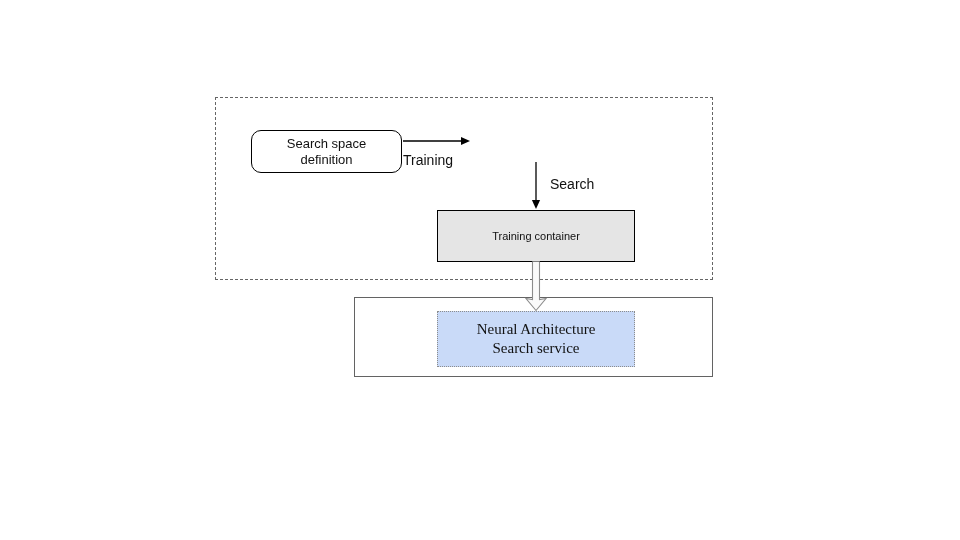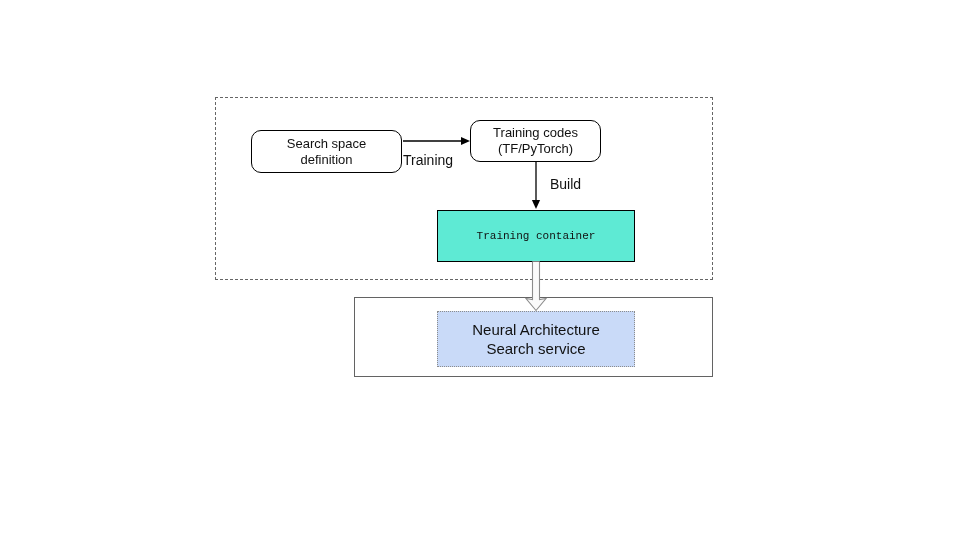--- a/index.html
+++ b/index.html
@@ -63,20 +63,21 @@
     border: 1px solid #636363;
     background: #ffffff;
     z-index: 2;
   }
   .nas-box {
     left: 437px; top: 311px;
     width: 198px; height: 56px;
     border: 1px dotted #8c8c8c;
     font-size: 15px; line-height: 19px;
     z-index: 3;
+    font-family: Liberation Serif, serif;
   }
   .vertex-caption {
     left: 354px; top: 381px;
     width: 359px;
     text-align: center;
     font-size: 15px;
     z-index: 2;
   }
 
   
@@ -100,28 +101,26 @@
 </head>
 <body>
 
 <div id="canvas" style="background-color: rgb(255, 255, 255);">
 
   <div class="abs dashed-container" style="border-color: rgb(102, 102, 102);"></div>
 
   <div class="abs node search-space-box">Search space
 definition</div>
 
-  <div class="abs node training-codes-box">Training codes
-(TF/PyTorch)</div>
 
   <div class="abs arrow-label integrate-label">Training</div>
 
-  <div class="abs arrow-label build-label">Build</div>
+  <div class="abs arrow-label build-label">Search</div>
 
-  <div class="abs node training-container-box" style="background-color: #5eead4; font-family: Liberation Mono, monospace;">Training container</div>
+  <div class="abs node training-container-box" style="background-color: #e5e5e5;">Training container</div>
 
   <div class="abs vertex-box" style="border-color: rgb(99, 99, 99);"></div>
 
   <div class="abs node nas-box" style="background-color: rgb(201, 218, 248);">Neural Architecture
 Search service</div>
 
 
   <svg id="arrow-overlay" viewBox="0 0 960 540" xmlns="http://www.w3.org/2000/svg">
 
     <g>

